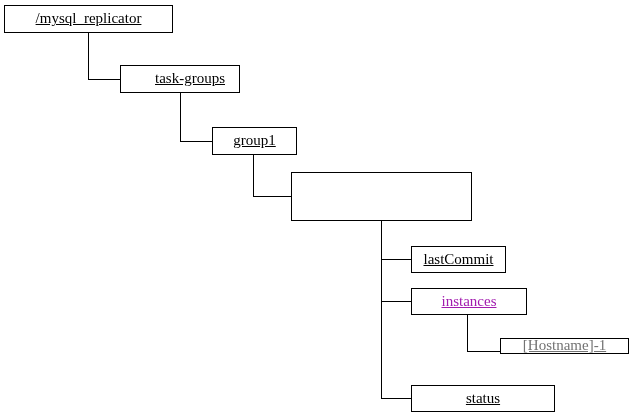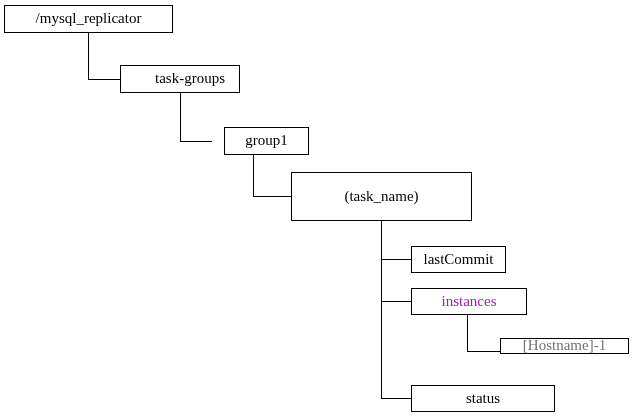--- a/index.html
+++ b/index.html
@@ -24,20 +24,21 @@
     color: #000000;
     display: flex;
     flex-direction: column;
     align-items: center;
     justify-content: center;
     text-align: center;
     font-size: 15px;
     line-height: 1.30;
     white-space: nowrap;
     z-index: 2;
+    text-decoration: underline;
   }
   .node .line2 {
     display: block;
   }
   .edge {
     position: absolute;
     background: #000000;
     z-index: 1;
   }
   .edge.v { width: 1px; }
@@ -63,25 +64,24 @@
       <div class="edge v" style="left: 467px; top: 315px; height: 36px; background: rgb(0, 0, 0);"></div>
       <div class="edge h" style="left: 467px; top: 351px; width: 33px; background: rgb(0, 0, 0);"></div>
     </div>
   <div id="node-layer">
       <div class="node" style="left: 4px; top: 5px; width: 169px; height: 28px; border-color: rgb(0, 0, 0); background: rgb(255, 255, 255); color: rgb(0, 0, 0);">
         <span>/mysql_replicator</span>
       </div>
       <div class="node" style="left: 120px; top: 65px; width: 120px; height: 28px; border-color: rgb(0, 0, 0); background: rgb(255, 255, 255); color: rgb(0, 0, 0); padding-left: 20px;">
         <span>task-groups</span>
       </div>
-      <div class="node" style="left: 212px; top: 127px; width: 85px; height: 28px; border-color: rgb(0, 0, 0); background: rgb(255, 255, 255); color: rgb(0, 0, 0); margin-left: 12px;">
+      <div class="node" style="left: 212px; top: 127px; width: 85px; height: 28px; border-color: rgb(0, 0, 0); background: rgb(255, 255, 255); color: rgb(0, 0, 0);">
         <span>group1</span>
       </div>
       <div class="node" style="left: 291px; top: 172px; width: 181px; height: 49px; border-color: rgb(0, 0, 0); background: rgb(255, 255, 255); color: rgb(0, 0, 0);">
-        <span class="line2">(task_name)</span>
       </div>
       <div class="node" style="left: 411px; top: 246px; width: 95px; height: 27px; border-color: rgb(0, 0, 0); background: rgb(255, 255, 255); color: rgb(0, 0, 0);">
         <span>lastCommit</span>
       </div>
       <div class="node" style="left: 411px; top: 288px; width: 116px; height: 27px; border-color: rgb(0, 0, 0); background: rgb(255, 255, 255); color: #a21caf;">
         <span>instances</span>
       </div>
       <div class="node" style="left: 500px; top: 338px; width: 129px; height: 16px; border-color: rgb(0, 0, 0); background: rgb(255, 255, 255); color: #737373;">
         <span>[Hostname]-1</span>
       </div>

